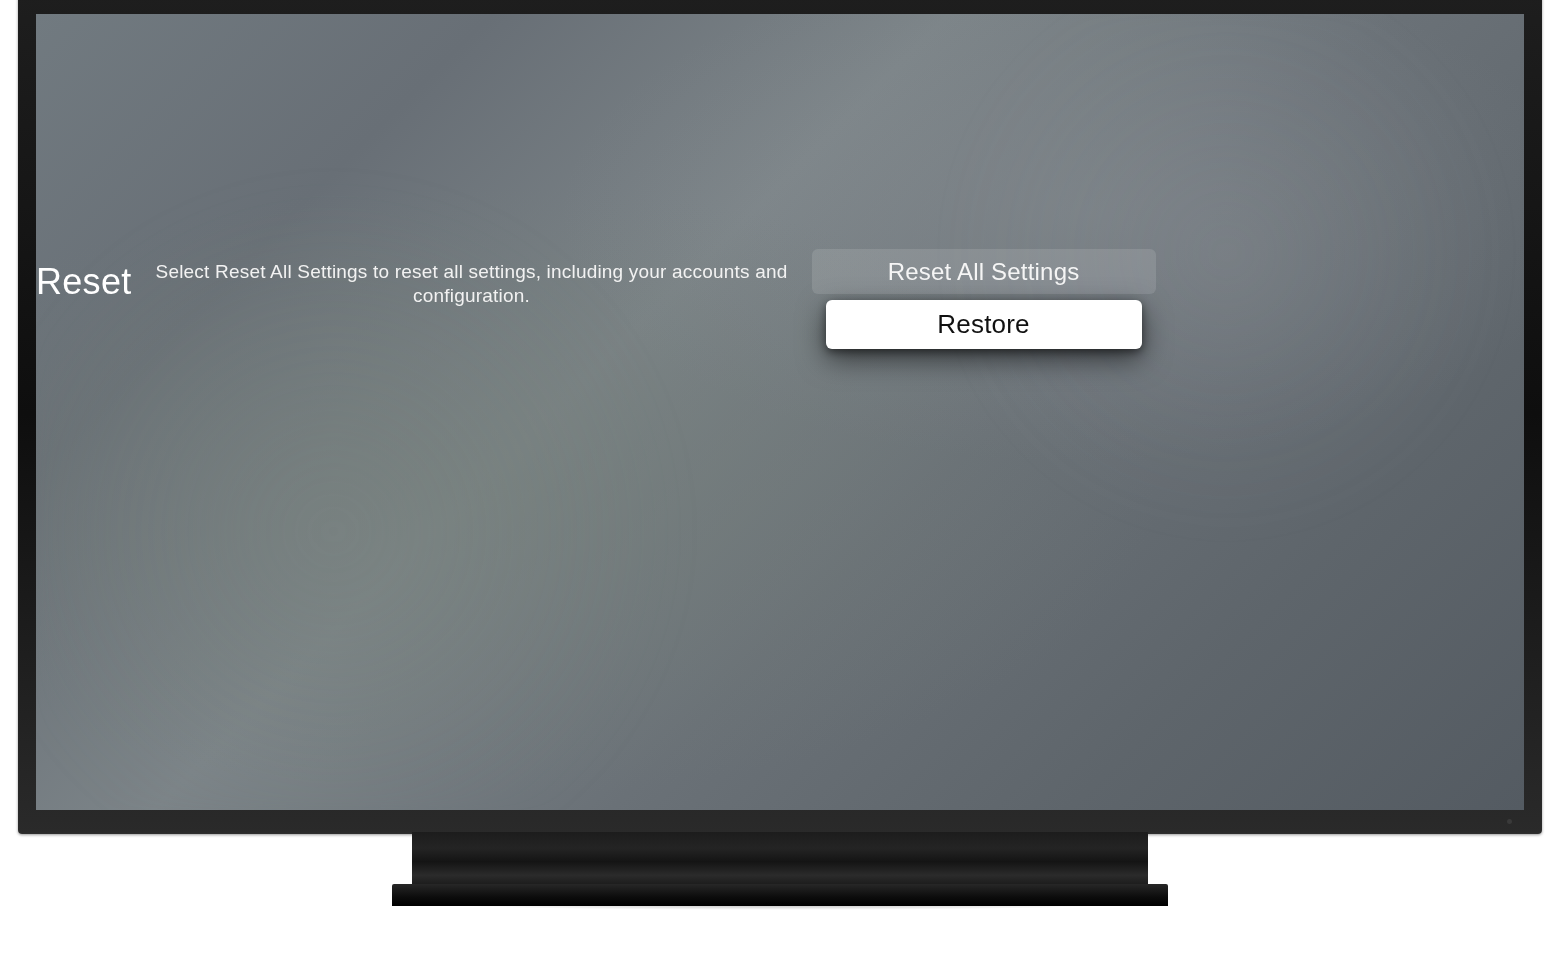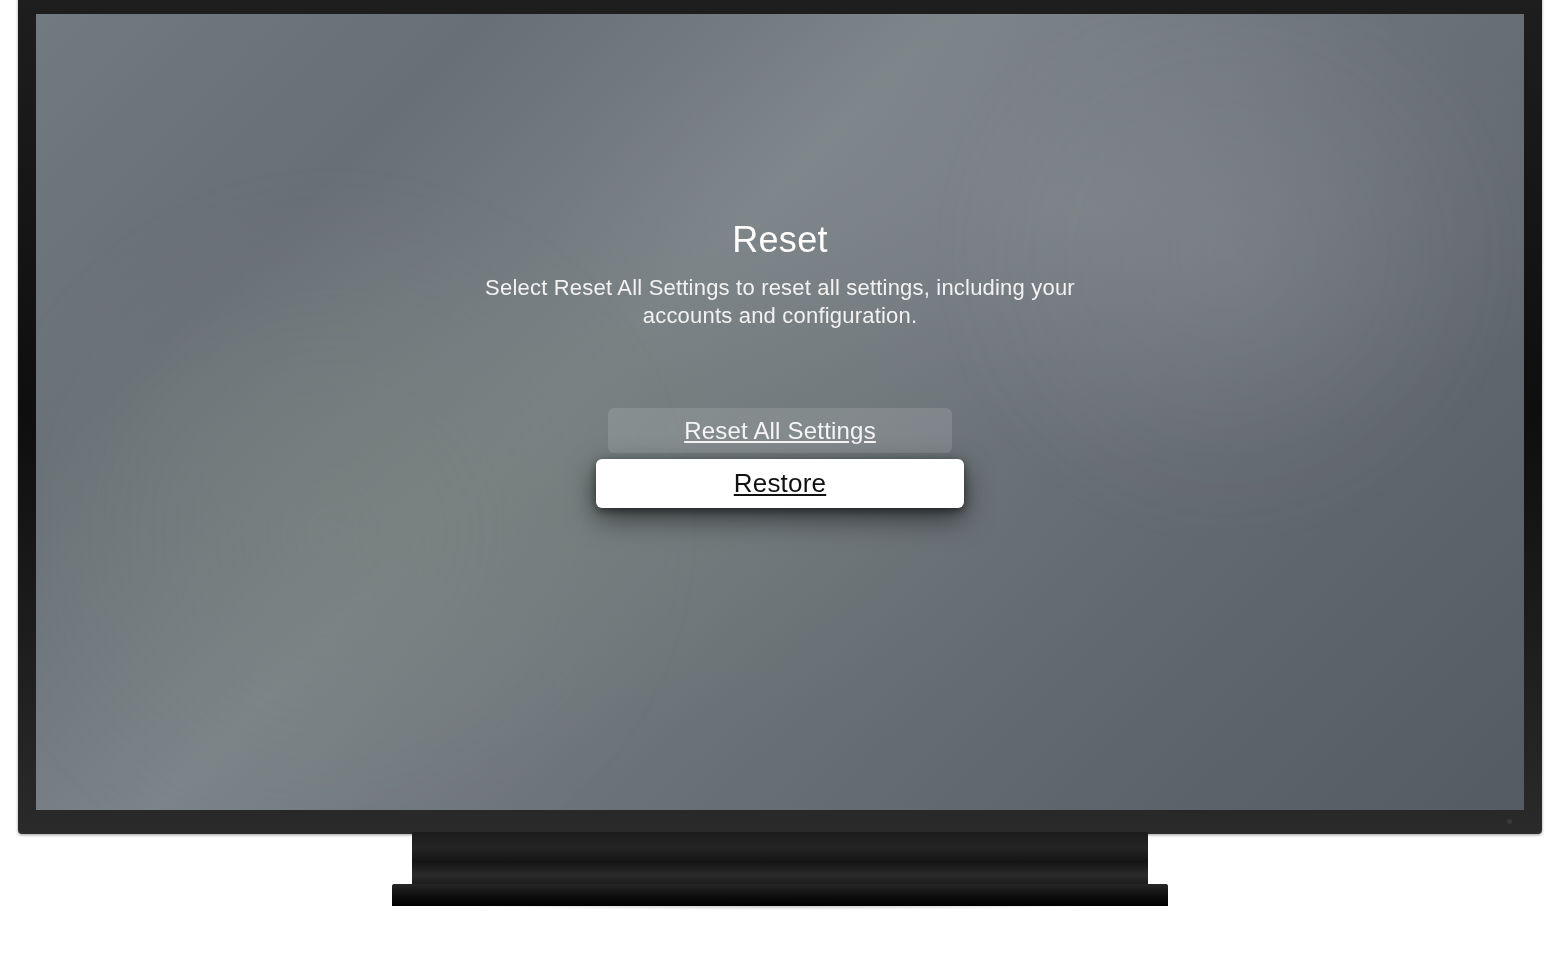--- a/index.html
+++ b/index.html
@@ -93,36 +93,36 @@
     background: radial-gradient(ellipse closest-side, rgba(0,0,0,0.25), rgba(0,0,0,0));
   }
 
   
   .dialog {
     position: absolute;
     top: 205px;
     left: 0;
     right: 0;
     display: flex;
-    flex-direction: column;
+    flex-direction: row;
     align-items: center;
     color: #ffffff;
     z-index: 2;
   }
 
   .dialog h1 {
     margin: 0 0 4px 0;
     font-size: 36px;
     font-weight: 500;
     letter-spacing: 0.3px;
   }
 
   .dialog p {
-    margin: 9px;
-    font-size: 22px;
+    margin: 0;
+    font-size: 19px;
     font-weight: 400;
     line-height: 1.25;
     text-align: center;
     max-width: 680px;
     color: #f2f2f2;
     letter-spacing: 0.2px;
   }
 
   .dialog .gap {
     height: 40px;
@@ -144,25 +144,24 @@
     background: rgba(255,255,255,0.12);
     color: #f5f5f5;
     font-size: 24px;
     font-weight: 500;
     font-family: inherit;
     letter-spacing: 0.2px;
     cursor: pointer;
     display: flex;
     align-items: center;
     justify-content: center;
-    text-decoration: underline;
   }
 
   .option-btn.selected {
-    width: 368px;
+    width: 316px;
     height: 49px;
     background: #ffffff;
     color: #111111;
     box-shadow: 0 10px 28px rgba(0,0,0,0.55), 0 3px 8px rgba(0,0,0,0.45);
     font-size: 26px;
     font-weight: 500;
   }
 
 </style>
 </head>

